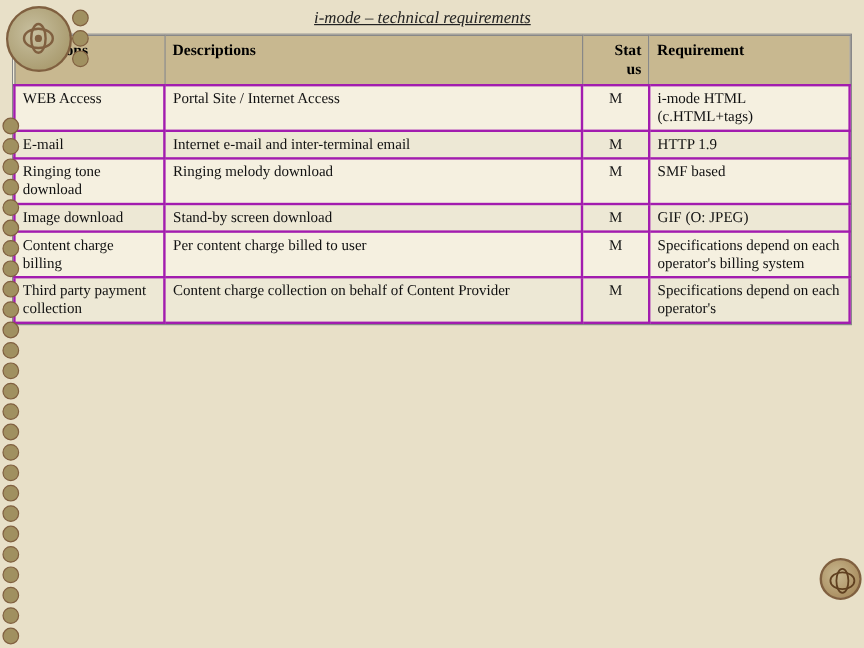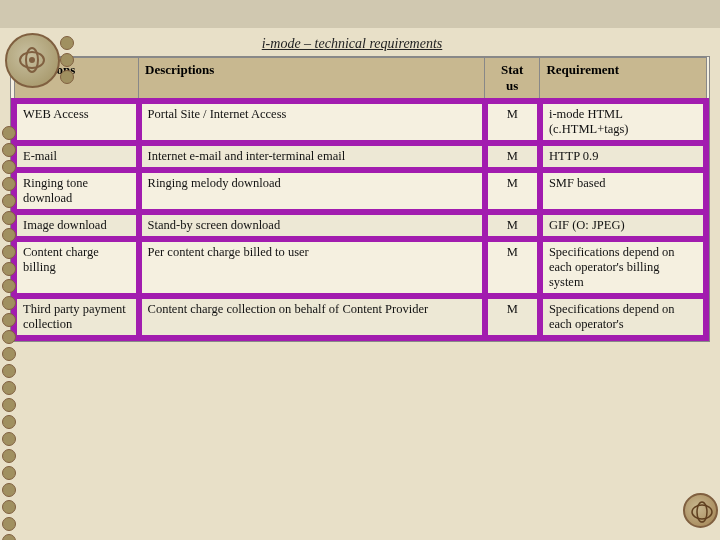--- a/index.html
+++ b/index.html
@@ -36,56 +36,55 @@
       justify-content: center;
       position: relative;
     }
     .title-bar {
       text-align: center;
       padding: 8px 16px 4px 0;
       font-style: italic;
       font-size: 14px;
       text-decoration: underline;
       color: #222;
-      margin-top: 28px;
     }
     .table-container {
       margin: 0 10px;
       border: 1px solid #888;
     }
     table {
       width: 100%;
       border-collapse: collapse;
       background: #f5f0e0;
     }
     th {
       background: #c8b890;
       border: 1px solid #888;
       padding: 4px 6px;
       text-align: left;
       font-weight: bold;
       font-size: 13px;
       vertical-align: top;
     }
     td {
-      border: 6px solid #a21caf;
+      border: 2px solid #a21caf;
       padding: 3px 6px;
       vertical-align: top;
       font-size: 12.5px;
       color: #111;
     }
     tr:nth-child(even) td {
       background: #ede8d5;
     }
     tr:nth-child(odd) td {
       background: #f5f0e0;
     }
     .col-func { width: 18%; }
     .col-desc { width: 50%; }
-    .col-stat { width: 8%; text-align: center; }
+    .col-stat { width: 8%; text-align: right; }
     .col-req { width: 24%; }
     td.stat { text-align: center; }
     .decorative-dots {
       position: absolute;
       left: 0;
       top: 95px;
       width: 18px;
     }
     .dot {
       width: 14px;
@@ -180,21 +179,21 @@
       <tr>
             <td class="col-func">WEB Access</td>
             <td class="col-desc">Portal Site / Internet Access</td>
             <td class="col-stat stat">M</td>
             <td class="col-req">i-mode HTML (c.HTML+tags)</td>
           </tr>
           <tr>
             <td class="col-func">E-mail</td>
             <td class="col-desc">Internet e-mail and inter-terminal email</td>
             <td class="col-stat stat">M</td>
-            <td class="col-req">HTTP 0.9</td>
+            <td class="col-req">HTTP 1.9</td>
           </tr>
           <tr>
             <td class="col-func">Ringing tone download</td>
             <td class="col-desc">Ringing melody download</td>
             <td class="col-stat stat">M</td>
             <td class="col-req">SMF based</td>
           </tr>
           <tr>
             <td class="col-func">Image download</td>
             <td class="col-desc">Stand-by screen download</td>

